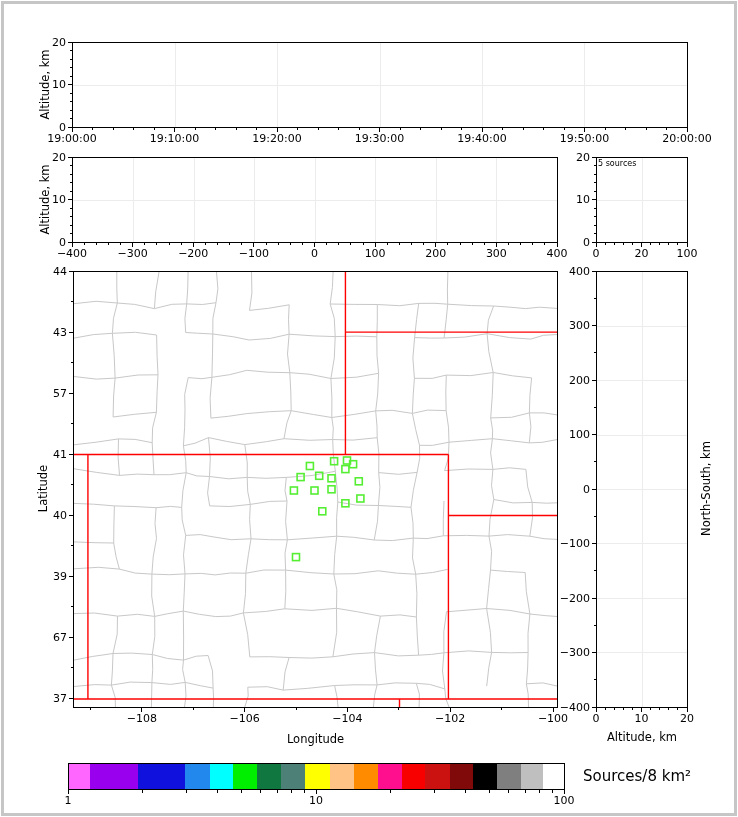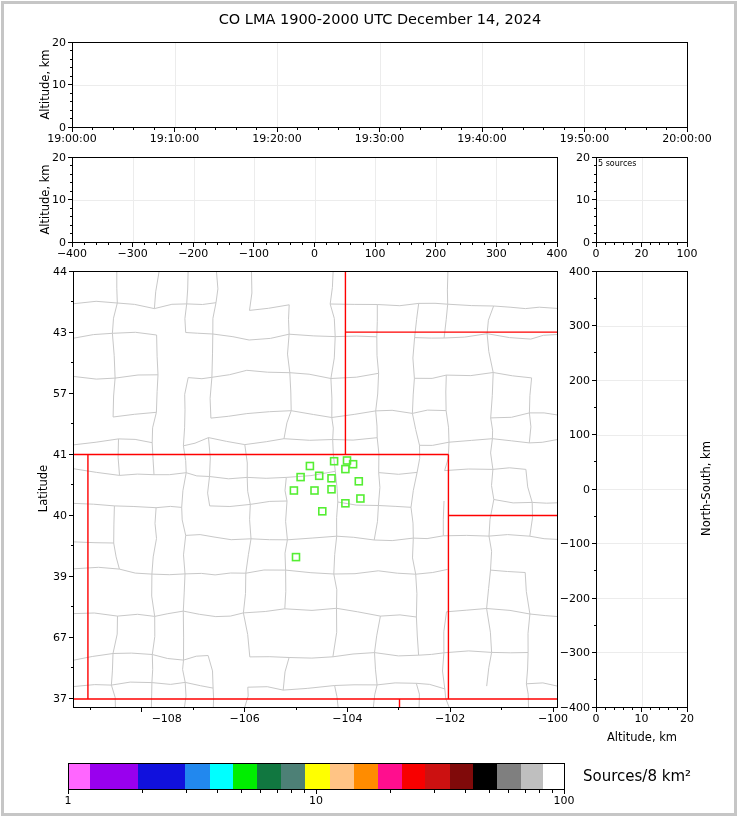--- a/index.html
+++ b/index.html
@@ -23,25 +23,25 @@
   #annot{position:absolute;left:598px;top:159px;font-size:8px;line-height:9px;z-index:5}
   #cbar{position:absolute;left:68px;top:763px;width:497px;height:27px;border:1px solid #000;box-sizing:border-box}
   #cblab{position:absolute;left:583px;top:767px;font-size:15px;white-space:nowrap}
   svg{display:block}
 </style>
 </head>
 <body>
 
 <div id="fig">
   <div id="frame-border"></div>
-  <div id="title">CO LMA 1900-2000 UTC December 14, 2024</div>
 
   <div id="ylab1" class="alab rot" style="position:absolute">Altitude, km</div>
   <div id="ylab2" class="alab rot" style="position:absolute">Altitude, km</div>
   <div id="ylab-lat" class="alab rot" style="position:absolute">Latitude</div>
+  <div id="xlab-lon" class="alab" style="position:absolute">Longitude</div>
   <div id="ylab-ns" class="alab rot" style="position:absolute">North-South, km</div>
   <div id="xlab-altr" class="alab" style="position:absolute">Altitude, km</div>
 
   <div id="annot">5 sources</div>
 
   <div id="cbar">
       <div style="position: absolute; left: 0px; top: 0px; width: 21.29px; height: 25px; background: rgb(255, 102, 255);"></div>
       <div style="position: absolute; left: 20.79px; top: 0px; width: 48.515px; height: 25px; background: rgb(153, 0, 238);"></div>
       <div style="position: absolute; left: 68.805px; top: 0px; width: 48.02px; height: 25px; background: rgb(17, 17, 221);"></div>
       <div style="position: absolute; left: 116.325px; top: 0px; width: 24.755px; height: 25px; background: rgb(34, 136, 238);"></div>
@@ -495,21 +495,21 @@
         <rect x="216.4" y="215.0" width="7" height="7" fill="none" stroke="#55ee33" stroke-width="1.6"></rect>
         <rect x="237.0" y="215.0" width="7" height="7" fill="none" stroke="#55ee33" stroke-width="1.6"></rect>
         <rect x="254.0" y="213.8" width="7" height="7" fill="none" stroke="#55ee33" stroke-width="1.6"></rect>
         <rect x="282.9" y="223.0" width="7" height="7" fill="none" stroke="#55ee33" stroke-width="1.6"></rect>
         <rect x="267.9" y="227.8" width="7" height="7" fill="none" stroke="#55ee33" stroke-width="1.6"></rect>
         <rect x="244.8" y="235.8" width="7" height="7" fill="none" stroke="#55ee33" stroke-width="1.6"></rect>
         <rect x="218.5" y="281.6" width="7" height="7" fill="none" stroke="#55ee33" stroke-width="1.6"></rect>
       </svg>
     </div>
     <div class="tick" style="position: absolute; left: 141.359px; top: 708px; width: 1px; height: 4px;"></div>
-    <div class="tlab" style="position: absolute; left: 101.859px; top: 712px; width: 80px; text-align: right;">−108</div>
+    <div class="tlab" style="position: absolute; left: 101.859px; top: 712px; width: 80px; text-align: center;">−108</div>
     <div class="tick" style="position: absolute; left: 244.146px; top: 708px; width: 1px; height: 4px;"></div>
     <div class="tlab" style="position: absolute; left: 204.646px; top: 712px; width: 80px; text-align: center;">−106</div>
     <div class="tick" style="position: absolute; left: 346.933px; top: 708px; width: 1px; height: 4px;"></div>
     <div class="tlab" style="position: absolute; left: 307.433px; top: 712px; width: 80px; text-align: center;">−104</div>
     <div class="tick" style="position: absolute; left: 449.72px; top: 708px; width: 1px; height: 4px;"></div>
     <div class="tlab" style="position: absolute; left: 410.22px; top: 712px; width: 80px; text-align: center;">−102</div>
     <div class="tick" style="position: absolute; left: 552.507px; top: 708px; width: 1px; height: 4px;"></div>
     <div class="tlab" style="position: absolute; left: 513.007px; top: 712px; width: 80px; text-align: center;">−100</div>
     <div class="tick" style="position: absolute; left: 89.9627px; top: 708px; width: 1px; height: 2px;"></div>
     <div class="tick" style="position: absolute; left: 192.75px; top: 708px; width: 1px; height: 2px;"></div>

